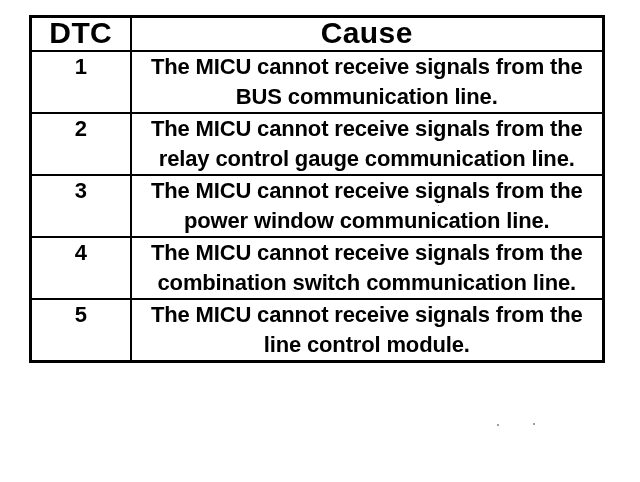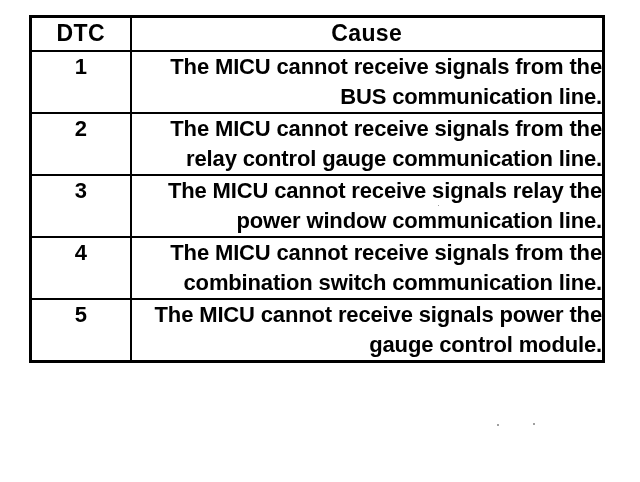--- a/index.html
+++ b/index.html
@@ -39,41 +39,41 @@
     border: 2px solid #000000;
     vertical-align: top;
     padding: 0;
     background: #ffffff;
   }
 
   
   th.hdr {
     text-align: center;
     font-weight: bold;
-    font-size: 23px;
+    font-size: 30px;
     line-height: 30px;
     letter-spacing: 0.4px;
     height: 32px;
     padding: 1px 0 1px 0;
   }
   th.hdr-dtc { }
   th.hdr-cause { }
 
   
   td.dtc-num {
     text-align: center;
     font-weight: bold;
     font-size: 22px;
     line-height: 30px;
     padding: 4px 0 6px 0;
   }
 
   
   td.cause-text {
-    text-align: right;
+    text-align: center;
     font-weight: bold;
     font-size: 22px;
     line-height: 30px;
     padding: 4px 6px 6px 13px;
     letter-spacing: -0.15px;
     white-space: pre-line;
     word-spacing: 0px;
   }
 
   
@@ -106,29 +106,29 @@
       <tr>
         <td class="dtc-num">1</td>
         <td class="cause-text">The MICU cannot receive signals from the BUS communication line.</td>
       </tr>
       <tr>
         <td class="dtc-num">2</td>
         <td class="cause-text">The MICU cannot receive signals from the relay control gauge communication line.</td>
       </tr>
       <tr>
         <td class="dtc-num">3</td>
-        <td class="cause-text">The MICU cannot receive signals relay the power window communication line.</td>
+        <td class="cause-text">The MICU cannot receive signals from the power window communication line.</td>
       </tr>
       <tr>
         <td class="dtc-num">4</td>
         <td class="cause-text">The MICU cannot receive signals from the combination switch communication line.</td>
       </tr>
       <tr>
         <td class="dtc-num">5</td>
-        <td class="cause-text">The MICU cannot receive signals power the gauge control module.</td>
+        <td class="cause-text">The MICU cannot receive signals from the line control module.</td>
       </tr>
     </tbody>
   </table>
 </div>
 
 <div class="speck s1"></div>
 <div class="speck s2"></div>
 <div class="speck s3"></div>
 
 </body></html>

